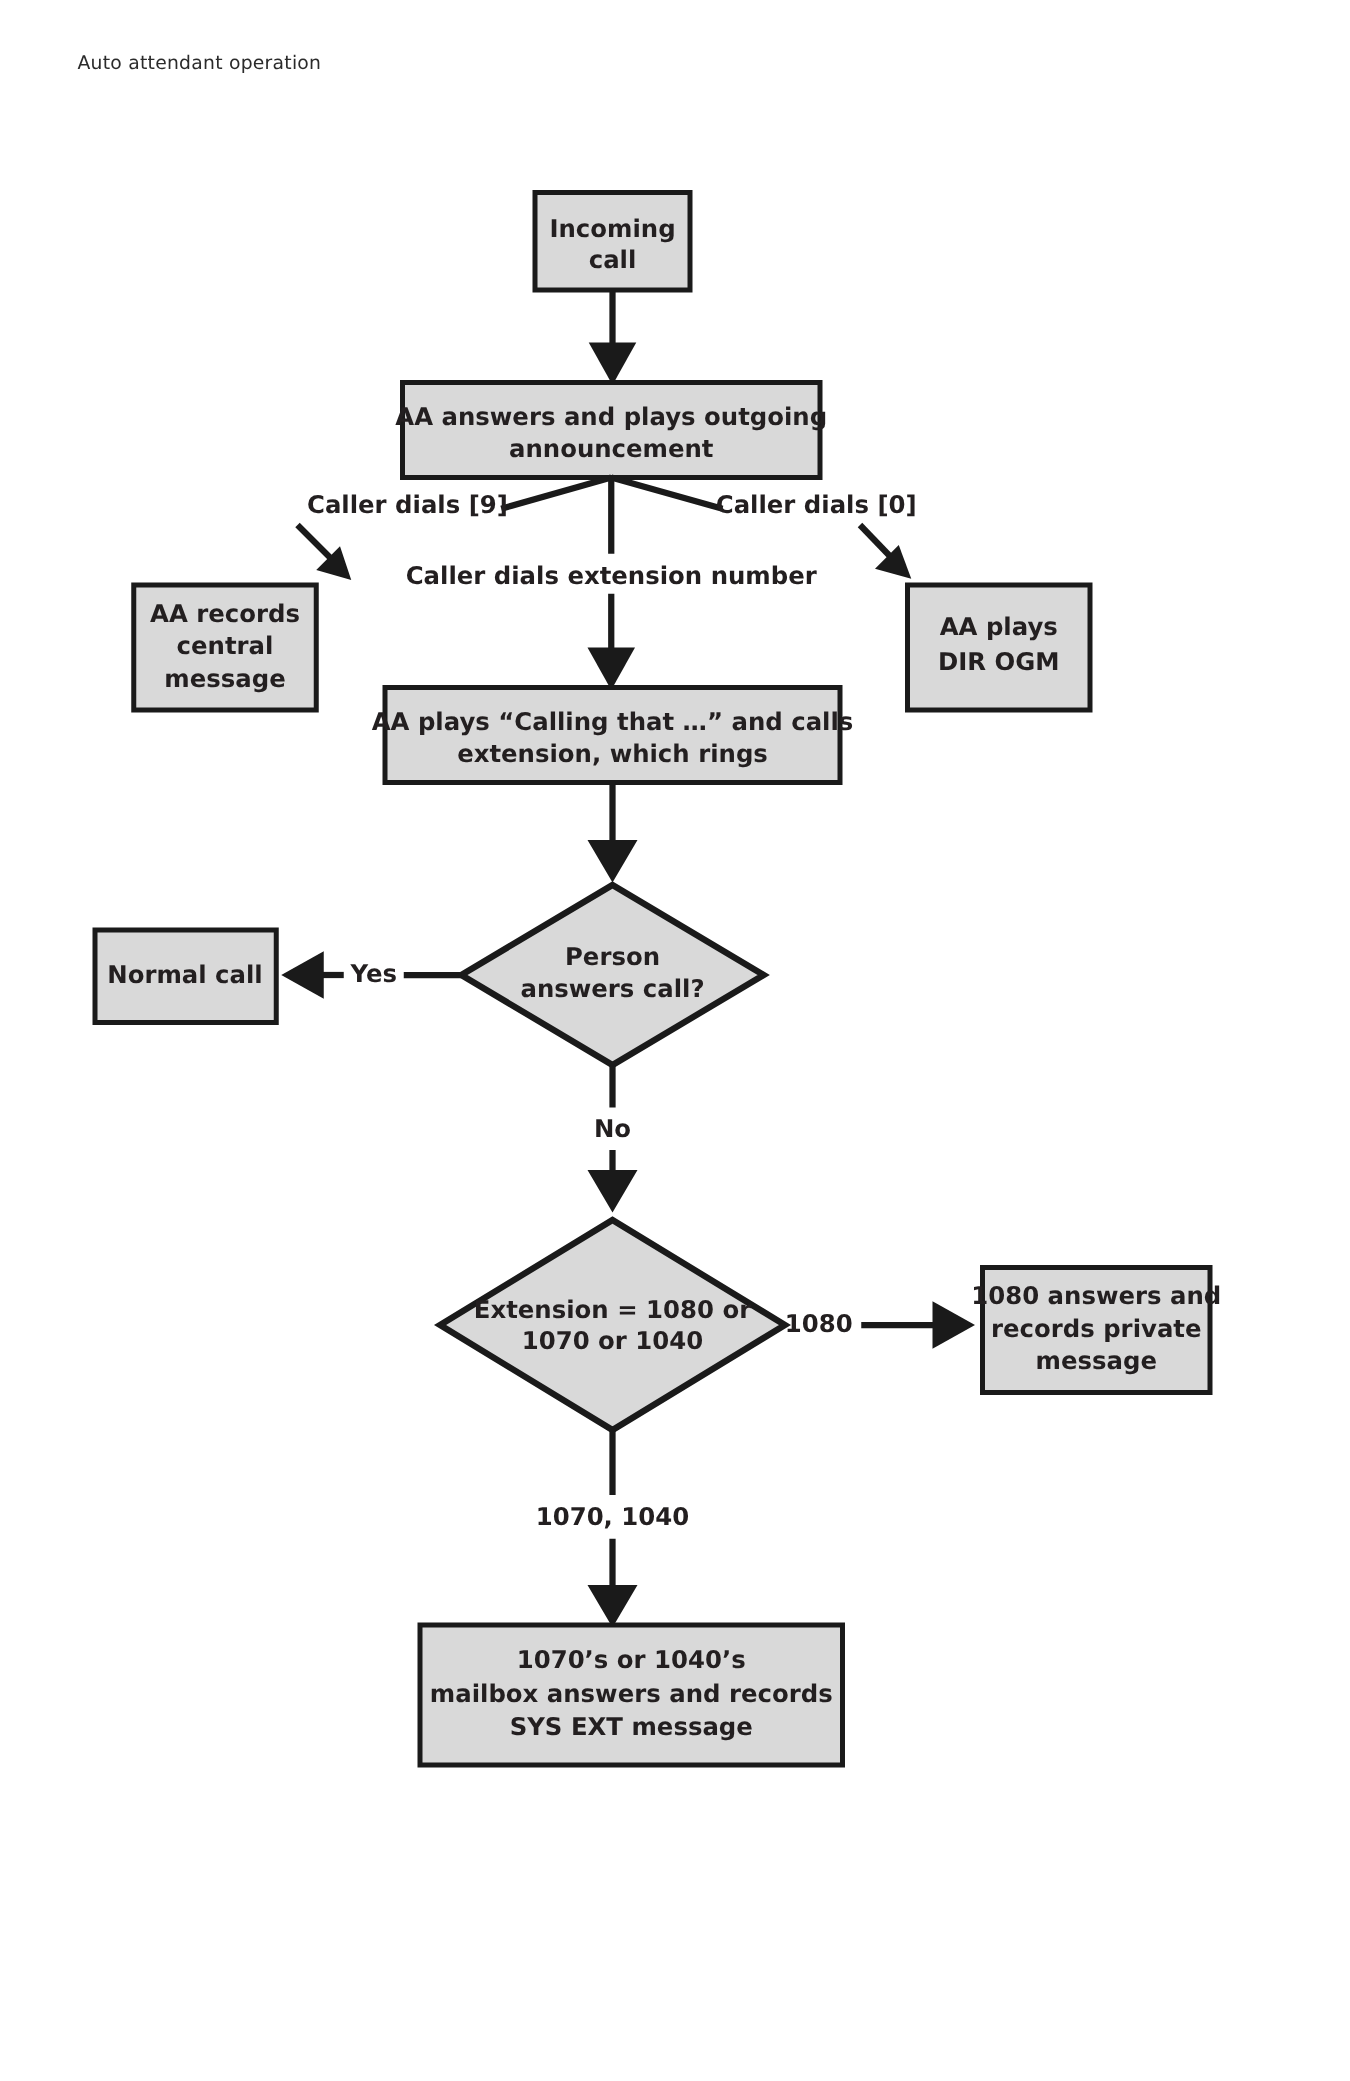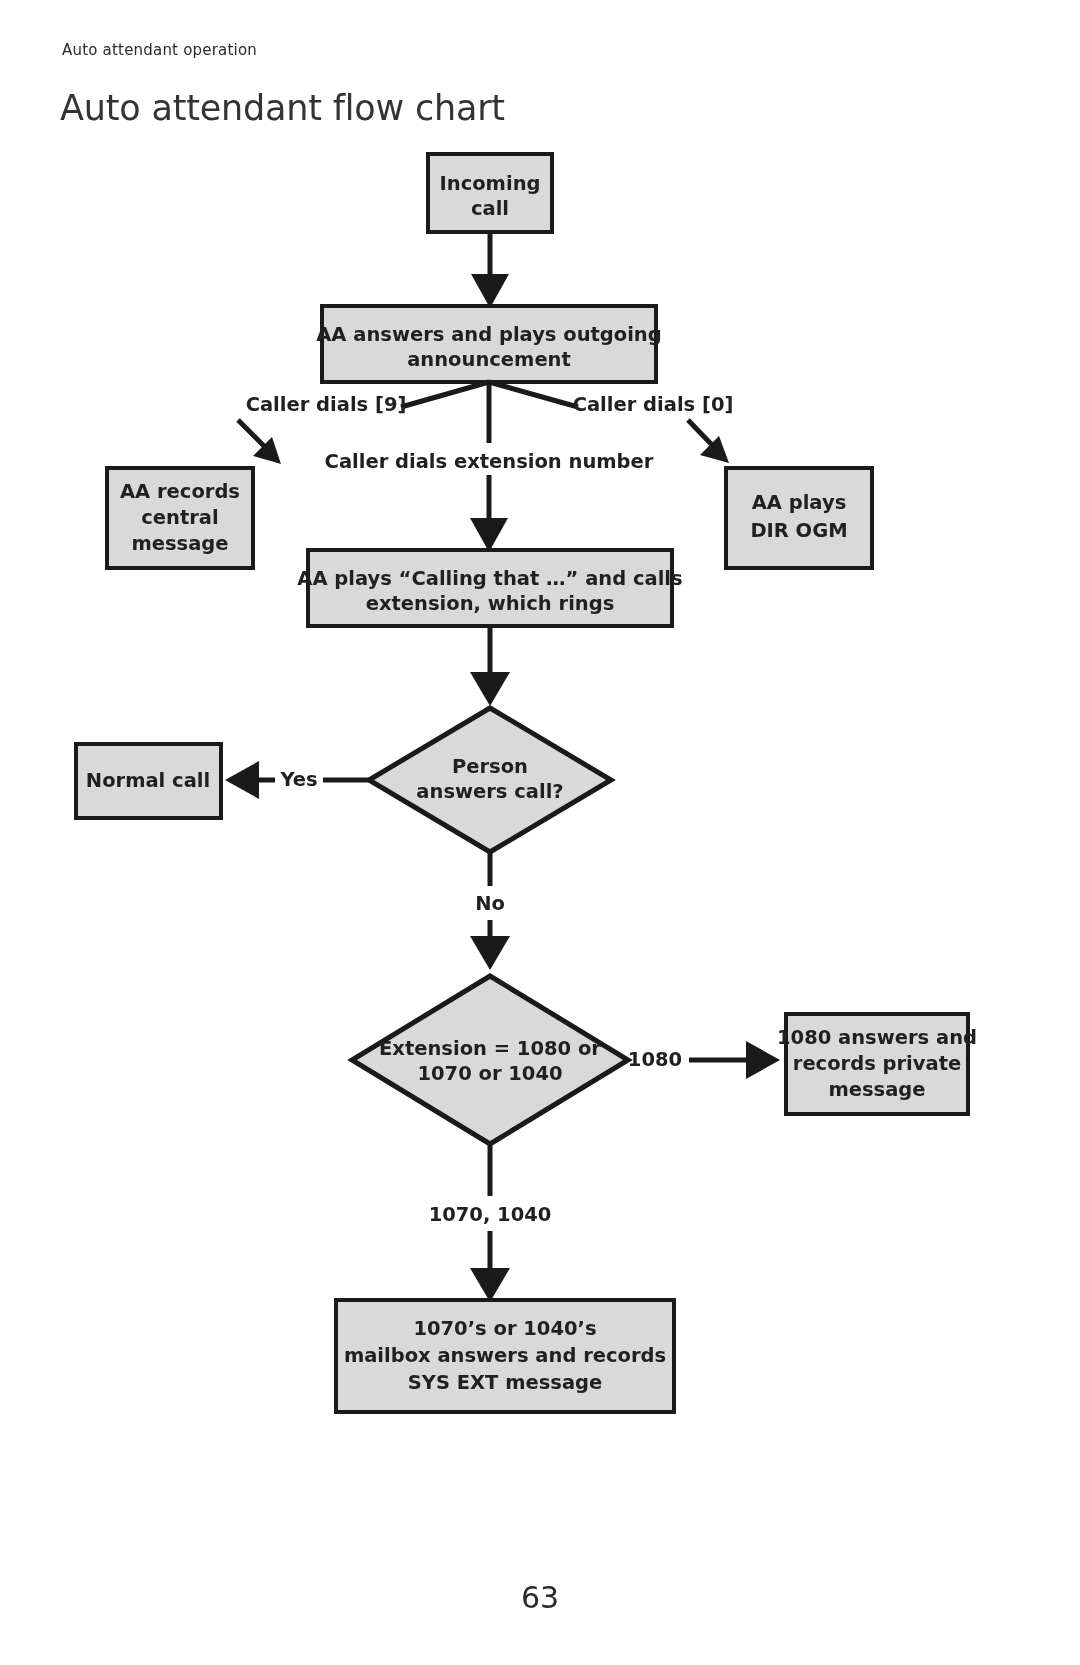--- a/index.html
+++ b/index.html
@@ -106,21 +106,20 @@
     dominant-baseline: middle;
   }
 </style>
 </head>
 <body>
 
 <div id="page">
 
   <div class="running-head">Auto attendant operation</div>
 
-  <div class="page-title">Auto attendant flow chart</div>
 
   <svg id="flow" viewBox="0 0 1080 1310">
 
     <g>
       <rect class="node-shape" x="428" y="24" width="124" height="78"></rect>
       <text class="node-text" x="490" y="54">Incoming</text>
       <text class="node-text" x="490" y="79">call</text>
     </g>
 
     <g>
@@ -232,15 +231,14 @@
 
     <g>
       <rect class="node-shape" x="336" y="1170" width="338" height="112"></rect>
       <text class="node-text" x="505" y="1199">1070’s or 1040’s</text>
       <text class="node-text" x="505" y="1226">mailbox answers and records</text>
       <text class="node-text" x="505" y="1253">SYS EXT message</text>
     </g>
 
   </svg>
 
-  <div class="folio">63</div>
 
 </div>
 
 </body></html>

